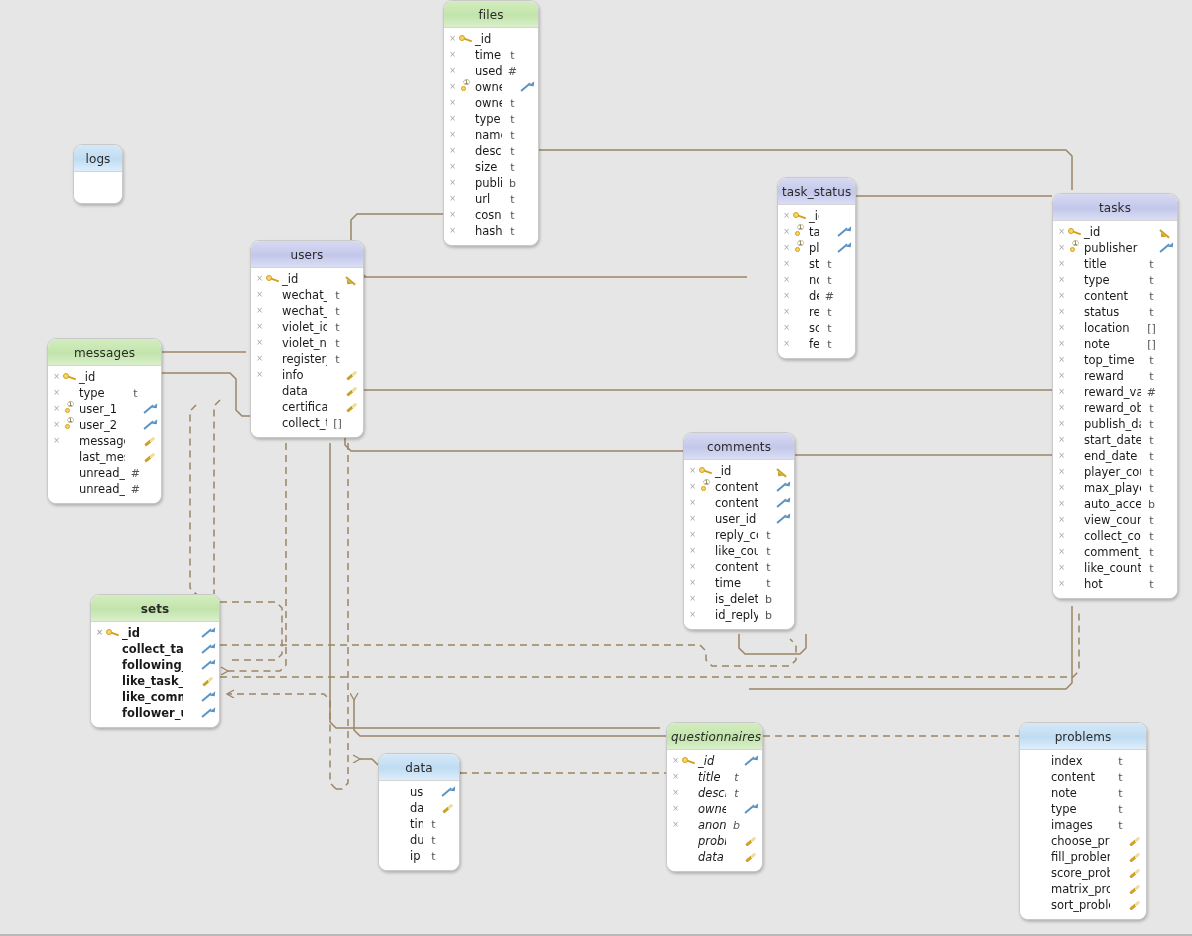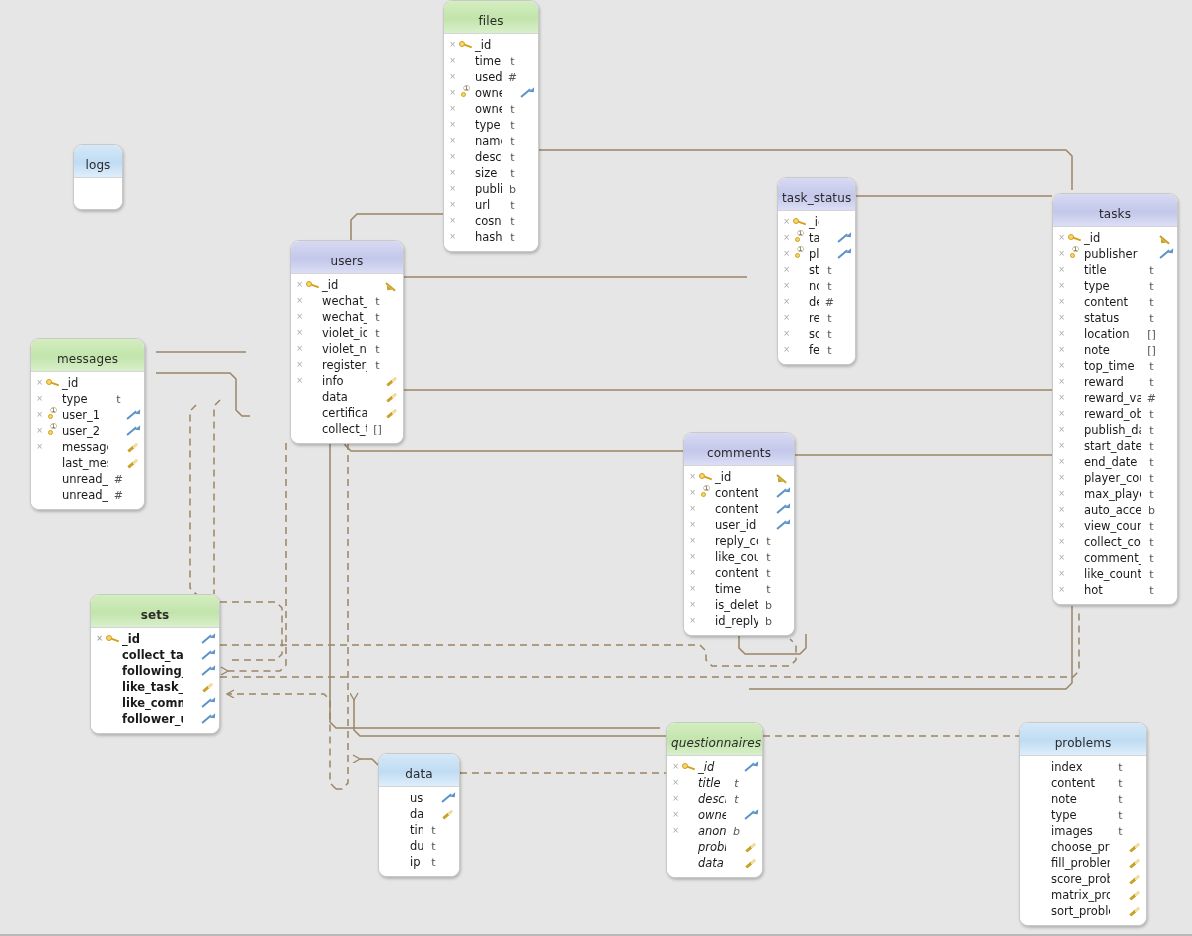--- a/index.html
+++ b/index.html
@@ -37,21 +37,21 @@
     border-radius: 9px;
     box-shadow: 1px 2px 3px rgba(0,0,0,0.22);
     box-sizing: border-box;
     overflow: hidden;
     z-index: 5;
   }
   .tbl-header {
     text-align: center;
     font-size: 12px;
     color: #2a2a2a;
-    padding: 13px 4px 5px 4px;
+    padding: 7px 4px 5px 4px;
     border-bottom: 1px solid #d4d4d4;
     border-top-left-radius: 8px;
     border-top-right-radius: 8px;
     letter-spacing: 0.1px;
   }
   .hdr-green {
     background: linear-gradient(#d3edbf, #c2e4ab 55%, #d9f0cb);
   }
   .hdr-purple {
     background: linear-gradient(#d8daf2, #c3c7ea 55%, #dbdef5);
@@ -352,21 +352,21 @@
           </div>
           <div class="fld">
             <span class="mk">×</span>
             <span class="ico"></span>
             <span class="nm">hash</span>
             <span class="ty">t</span>
             <span class="arrw ar-none"></span>
           </div>
         </div>
       </div>
-      <div class="table-box" style="left: 250px; top: 240px; width: 114px; margin-left: 40px;">
+      <div class="table-box" style="left: 250px; top: 240px; width: 114px;">
         <div class="tbl-header hdr-purple">users</div>
         <div class="tbl-body">
           <div class="fld">
             <span class="mk">×</span>
             <span class="ico ic-key"></span>
             <span class="nm">_id</span>
             <span class="ty"></span>
             <span class="arrw ar-gold"></span>
           </div>
           <div class="fld">
@@ -661,21 +661,21 @@
           </div>
           <div class="fld">
             <span class="mk">×</span>
             <span class="ico"></span>
             <span class="nm">hot</span>
             <span class="ty">t</span>
             <span class="arrw ar-none"></span>
           </div>
         </div>
       </div>
-      <div class="table-box" style="left: 30px; top: 338px; width: 115px;">
+      <div class="table-box" style="left: 47px; top: 338px; width: 115px;">
         <div class="tbl-header hdr-green">messages</div>
         <div class="tbl-body">
           <div class="fld">
             <span class="mk">×</span>
             <span class="ico ic-key"></span>
             <span class="nm">_id</span>
             <span class="ty"></span>
             <span class="arrw ar-none"></span>
           </div>
           <div class="fld">

